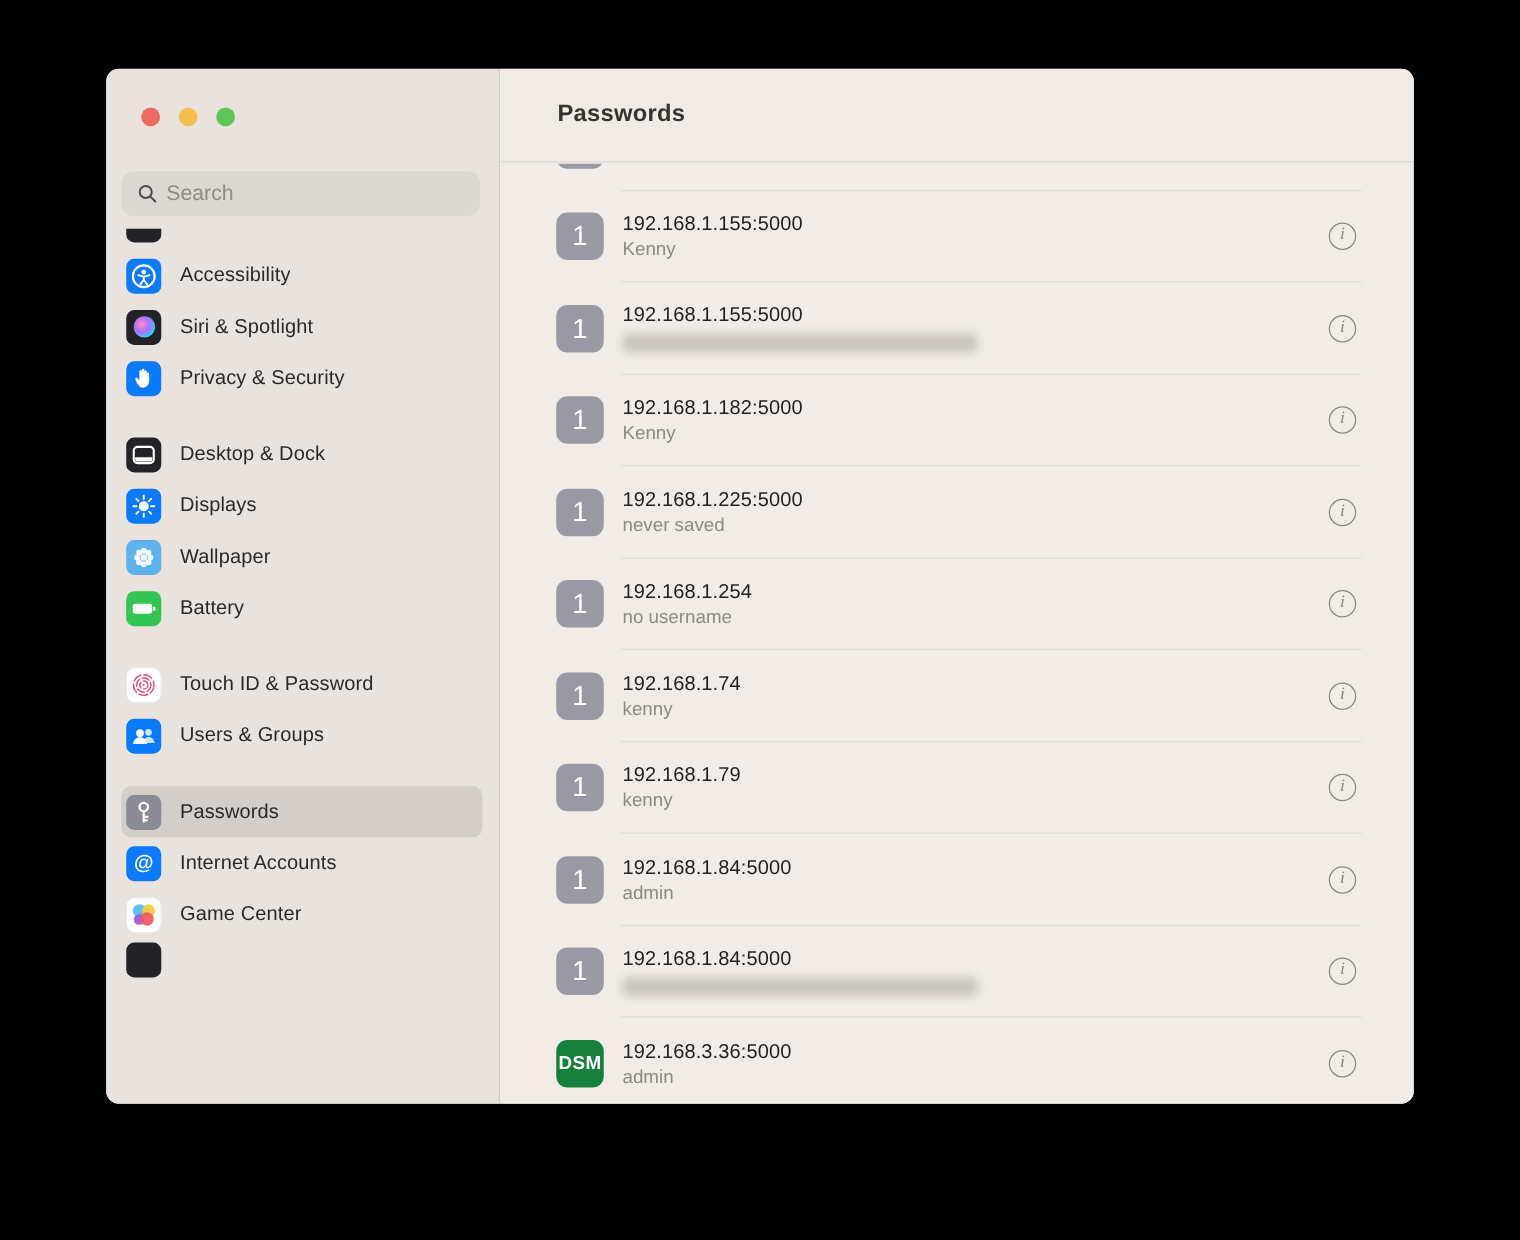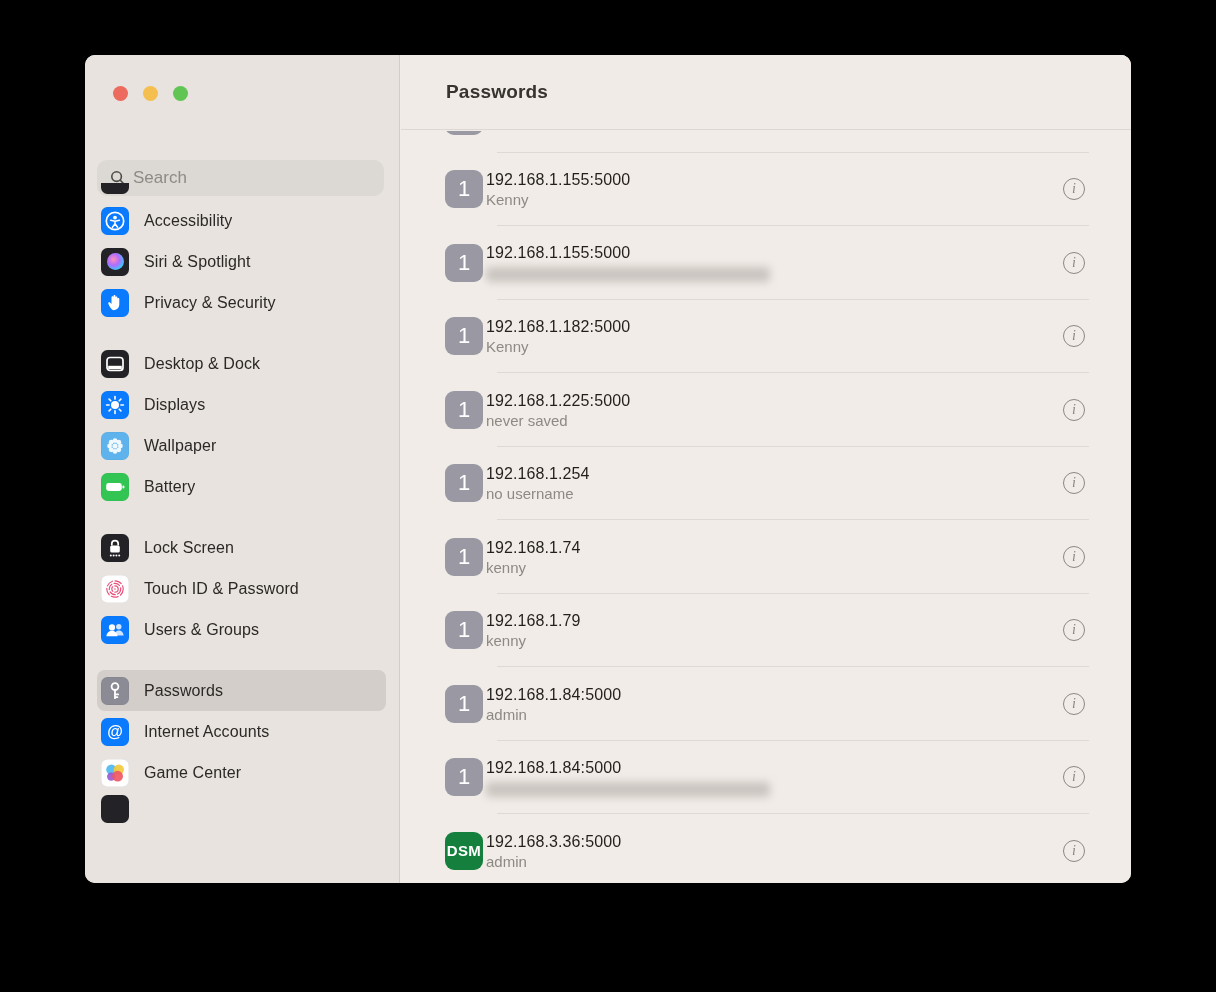--- a/index.html
+++ b/index.html
@@ -11,21 +11,21 @@
     box-shadow:0 30px 80px rgba(0,0,0,.85), 0 0 0 1px rgba(0,0,0,.25); }
 
   
   .sidebar { position:absolute; left:0; top:0; bottom:0; width:315px;
     background:#e8e3de; border-right:1px solid #d2cdc8; }
   .traffic { position:absolute; top:31px; left:28px; display:flex; gap:15px; }
   .tl { width:15px; height:15px; border-radius:50%; border:none; padding:0; cursor:default; }
   .tl.red { background:#ed6a5e; } .tl.yellow { background:#f5bf4f; } .tl.green { background:#61c554; }
 
   .searchbox { position:absolute; left:12px; top:82px; width:287px; height:36px;
-    background:#dcd8d3; border-radius:10px; display:flex; align-items:center; padding:0 10px;margin-top:23px; }
+    background:#dcd8d3; border-radius:10px; display:flex; align-items:center; padding:0 10px; }
   .searchbox svg { flex:0 0 16px; margin:0 7px 0 3px; }
   .searchbox input { border:none; outline:none; background:transparent; width:100%;
     font-size:17px; color:#3c3a37; font-family:"Liberation Sans",sans-serif; }
   .searchbox input::placeholder { color:#8e8a85; opacity:1; }
 
   .side-viewport { position:absolute; left:0; right:1px; top:128px; bottom:0; overflow:hidden; }
   .side-list { margin-top:-24px; padding:0 12px; }
   .srow { height:41px; display:flex; align-items:center; border-radius:8px; padding:0 8px 0 4px; }
   .srow.selected { background:#d3cec9; }
   .srow .lbl { margin-left:15px; font-size:16px; color:#2b2927; letter-spacing:.1px;
@@ -56,21 +56,21 @@
 
   .content-list { position:absolute; left:0; right:0; top:76px; bottom:0; overflow:hidden; }
   .list-inner { margin-top:-52px; }
   .prow { position:relative; height:73.5px; display:flex; align-items:center;
     padding:0 46px 0 44px; }
   .prow::after { content:""; position:absolute; left:96px; right:42px; bottom:0; height:1px; background:#ded9d3; }
   .prow:last-child::after { display:none; }
   .picon { width:38px; height:38px; min-width:38px; border-radius:9px; background:#9998a3;
     display:grid; place-items:center; color:#fff; font-size:22px; line-height:1; }
   .picon.dsm { background:#15803d; font-size:15px; font-weight:700; letter-spacing:.4px; }
-  .ptext { margin-left:3px; min-width:0; }
+  .ptext { margin-left:15px; min-width:0; }
   .ptitle { font-size:16px; color:#221f1d; line-height:20px; letter-spacing:.1px; }
   .psub { font-size:15px; color:#8d8983; line-height:16px; margin-top:2px; }
   .redacted { width:284px; height:15px; border-radius:4px; background:#a9a49e;
     filter:blur(4px); opacity:.55; margin-top:4px; }
   .info-btn { margin-left:auto; width:22px; height:22px; min-width:22px; border-radius:50%;
     border:1.5px solid #8b8782; background:transparent; display:grid; place-items:center;
     cursor:default; padding:0; }
   .info-btn span { font-family:"Liberation Serif", serif; font-style:italic; font-size:14px;
     color:#8b8782; line-height:1; transform:translateY(-.5px); }
 </style>
@@ -185,35 +185,20 @@
             <svg width="28" height="28" viewBox="0 0 28 28">
               <rect x="5.2" y="10" width="15.6" height="8" rx="2.4" fill="#fff"></rect>
               <rect x="21.4" y="12.4" width="2" h="3.2" height="3.2" rx="1" fill="#fff"></rect>
             </svg>
           </span>
           <span class="lbl">Battery</span>
         </div>
 
         <div class="sgap"></div>
 
-        <div class="srow">
-          <span class="si bg-dark">
-            <svg width="28" height="28" viewBox="0 0 28 28">
-              <path d="M10.8 11.6 V9.8 a3.2 3.2 0 0 1 6.4 0 V11.6" fill="none" stroke="#fff" stroke-width="1.7"></path>
-              <rect x="9.2" y="11.6" width="9.6" height="7" rx="1.6" fill="#fff"></rect>
-              <g fill="#fff">
-                <circle cx="9.8" cy="21.6" r="1"></circle>
-                  <circle cx="12.6" cy="21.6" r="1"></circle>
-                <circle cx="15.4" cy="21.6" r="1"></circle>
-                  <circle cx="18.2" cy="21.6" r="1"></circle>
-              </g>
-            </svg>
-          </span>
-          <span class="lbl">Lock Screen</span>
-        </div>
 
         <div class="srow">
           <span class="si bg-white">
             <svg width="28" height="28" viewBox="0 0 28 28">
               <g fill="none" stroke="#e8517c" stroke-width="1.2" stroke-linecap="round">
                 <circle cx="14" cy="14" r="3.2" stroke-dasharray="5 2.2"></circle>
                 <circle cx="14" cy="14" r="5.7" stroke-dasharray="6 2.4"></circle>
                 <circle cx="14" cy="14" r="8.2" stroke-dasharray="7 2.6"></circle>
                 <circle cx="14" cy="14" r=".8" fill="#e8517c" stroke="none"></circle>
               </g>

